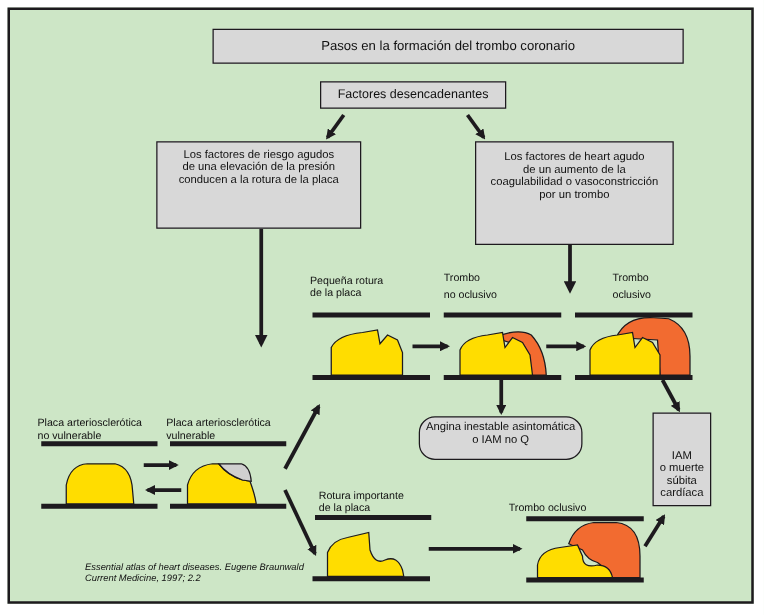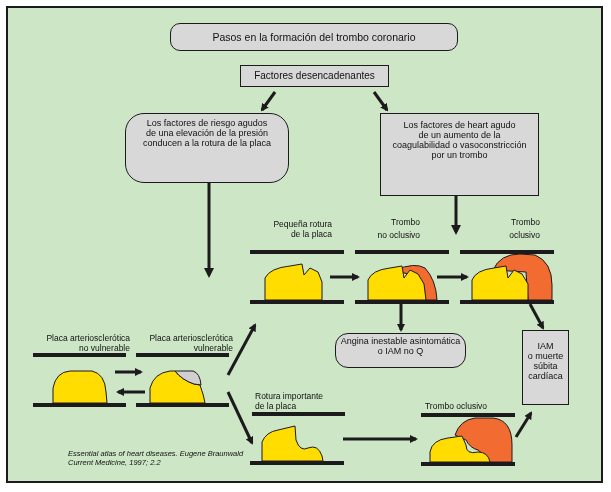--- a/index.html
+++ b/index.html
@@ -1,22 +1,22 @@
 <!DOCTYPE html>
 <html><head>
 <meta charset="utf-8">
 <style>
   html, body { margin:0; padding:0; background:#ffffff; }
   body { width:611px; height:492px; position:relative; overflow:hidden; font-family:"Liberation Sans", sans-serif; }
   #frame { position:absolute; left:6px; top:6px; width:597px; height:477px; background:#cde6c6; border:2px solid #1d1a1e; box-sizing:border-box; }
   svg { position:absolute; left:0; top:0; }
   .box { position:absolute; background:#d8d8d8; border:1px solid #1d1a1e; box-sizing:border-box; color:#111; text-align:center; font-size:9px; line-height:10px; }
-  .lbl { position:absolute; color:#111; font-size:8.5px; line-height:10px; text-align:right; white-space:nowrap; }
+  .lbl { position:absolute; color:#111; font-size:8.5px; line-height:10px; text-align:left; white-space:nowrap; }
   .title { font-size:10.5px; line-height:26px; }
-  .factores { font-size:10px; line-height:20px; }
+  .factores { font-size:10px; line-height:20px;margin-left:16px; }
   .cite { position:absolute; font-size:7.5px; line-height:9px; font-style:italic; color:#111; left:20px; top:449px;margin-left:48px; }
 </style>
 </head>
 <body>
 
 <div id="frame"></div>
 
 <svg width="611" height="492" viewBox="0 0 611 492">
   <defs>
     <marker id="ah" markerWidth="8" markerHeight="8" refX="6" refY="4" orient="auto" markerUnits="userSpaceOnUse">
@@ -76,42 +76,42 @@
   <line x1="343" y1="439" x2="416" y2="439" stroke="#1d1a1e" stroke-width="3" marker-end="url(#ah)"></line>
 
   <rect x="421" y="413" width="94" height="4" fill="#1d1a1e"></rect>
   <rect x="421" y="462" width="94" height="4" fill="#1d1a1e"></rect>
   <path d="M455,435 Q460,420 475,418 L493,418 Q512,420 512,445 L512,462 L490,462 Q485,455 478,450 Q470,448 466,440 Z" fill="#f26b30" stroke="#1d1a1e" stroke-width="1"></path>
   <path d="M430,462 L430,452 Q432,440 448,438 L462,436 L466,445 Q466,455 478,452 Q488,452 490,462 Z" fill="#ffdd00" stroke="#1d1a1e" stroke-width="1"></path>
 
   <line x1="516" y1="437" x2="531" y2="413" stroke="#1d1a1e" stroke-width="3" marker-end="url(#ah)"></line>
 </svg>
 
-<div class="box title" style="left:170px;top:23px;width:288px;height:28px;border-radius:10px;">Pasos en la formación del trombo coronario</div>
+<div class="box title" style="left:170px;top:23px;width:377px;height:28px;">Pasos en la formación del trombo coronario</div>
 <div class="box factores" style="left:240px;top:65px;width:149px;height:22px;">Factores desencadenantes</div>
 
-<div class="box" style="left:125px;top:113px;width:164px;height:70px;padding-top:4px;border-radius:19px;">
+<div class="box" style="left:125px;top:113px;width:164px;height:70px;padding-top:4px;">
   <div>Los factores de riesgo agudos</div>
   <div>de una elevación de la presión</div>
   <div>conducen a la rotura de la placa</div>
 </div>
 
 <div class="box" style="left:380px;top:113px;width:159px;height:83px;padding-top:6px;">
   <div>Los factores de heart agudo</div>
   <div>de un aumento de la</div>
   <div>coagulabilidad o vasoconstricción</div>
   <div>por un trombo</div>
 </div>
 
 <div class="box" style="left:335px;top:333px;width:131px;height:35px;padding-top:2px;border-radius:13px;">
   <div>Angina inestable asintomática</div>
   <div>o IAM no Q</div>
 </div>
 
-<div class="box" style="left:522px;top:330px;width:47px;height:75px;padding-top:10px;">
+<div class="box" style="left:522px;top:330px;width:47px;height:75px;padding-top:28px;">
   <div>IAM</div>
   <div>o muerte</div>
   <div>súbita</div>
   <div>cardíaca</div>
 </div>
 
 <div class="lbl" style="left:248px;top:219px;width:84px;">
   <div>Pequeña rotura</div>
   <div>de la placa</div>
 </div>

